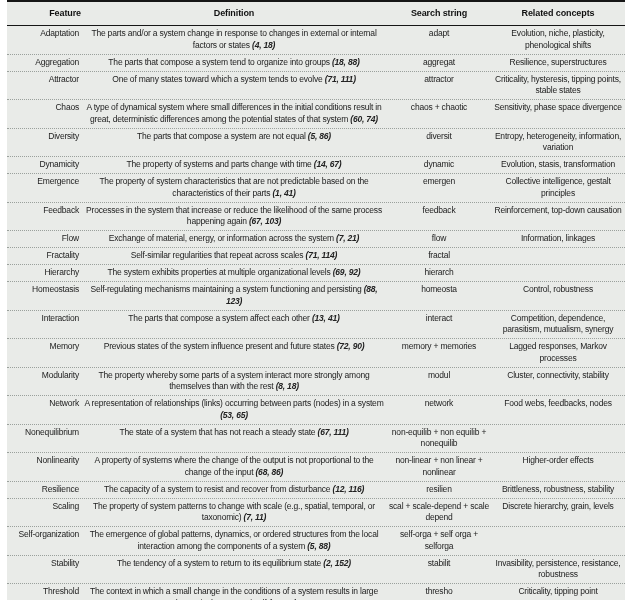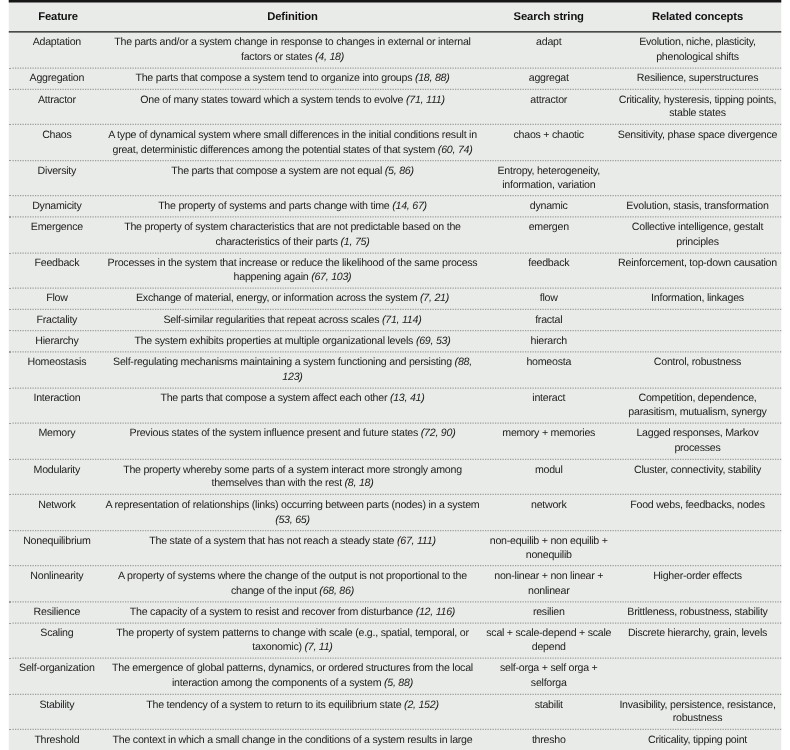--- a/index.html
+++ b/index.html
@@ -33,24 +33,24 @@
     color: #111111;
     letter-spacing: -0.1px;
     line-height: 12px;
   }
   .cell {
     font-size: 8.5px;
     letter-spacing: -0.2px;
     line-height: 11.5px;
     padding: 2px 2px 2.5px 2px;
   }
-  .col-left   { text-align: center; padding-left: 5px; }
+  .col-left   { text-align: right; padding-left: 5px; }
   .col-center { text-align: center; }
   .body-row + .body-row { border-top: 1px dotted #9aa09c; }
-  .refs { font-style: italic; }
+  .refs { font-style: italic; font-weight: bold; }
 </style>
 </head>
 <body>
 
 <div class="table-wrap">
   <div class="grid-row header-row">
     <div class="header-cell col-left">Feature</div>
     <div class="header-cell col-center">Definition</div>
     <div class="header-cell col-center">Search string</div>
     <div class="header-cell col-center">Related concepts</div>
@@ -76,31 +76,32 @@
       </div>
       <div class="grid-row body-row">
         <div class="cell col-left">Chaos</div>
         <div class="cell col-center"><span>A type of dynamical system where small differences in the initial conditions result in great, deterministic differences among the potential states of that system</span> <span class="refs">(60, 74)</span></div>
         <div class="cell col-center">chaos + chaotic</div>
         <div class="cell col-center">Sensitivity, phase space divergence</div>
       </div>
       <div class="grid-row body-row">
         <div class="cell col-left">Diversity</div>
         <div class="cell col-center"><span>The parts that compose a system are not equal</span> <span class="refs">(5, 86)</span></div>
+        <div class="cell col-center">diversit</div>
         <div class="cell col-center">Entropy, heterogeneity, information, variation</div>
       </div>
       <div class="grid-row body-row">
         <div class="cell col-left">Dynamicity</div>
         <div class="cell col-center"><span>The property of systems and parts change with time</span> <span class="refs">(14, 67)</span></div>
         <div class="cell col-center">dynamic</div>
         <div class="cell col-center">Evolution, stasis, transformation</div>
       </div>
       <div class="grid-row body-row">
         <div class="cell col-left">Emergence</div>
-        <div class="cell col-center"><span>The property of system characteristics that are not predictable based on the characteristics of their parts</span> <span class="refs">(1, 75)</span></div>
+        <div class="cell col-center"><span>The property of system characteristics that are not predictable based on the characteristics of their parts</span> <span class="refs">(1, 41)</span></div>
         <div class="cell col-center">emergen</div>
         <div class="cell col-center">Collective intelligence, gestalt principles</div>
       </div>
       <div class="grid-row body-row">
         <div class="cell col-left">Feedback</div>
         <div class="cell col-center"><span>Processes in the system that increase or reduce the likelihood of the same process happening again</span> <span class="refs">(67, 103)</span></div>
         <div class="cell col-center">feedback</div>
         <div class="cell col-center">Reinforcement, top-down causation</div>
       </div>
       <div class="grid-row body-row">
@@ -109,21 +110,21 @@
         <div class="cell col-center">flow</div>
         <div class="cell col-center">Information, linkages</div>
       </div>
       <div class="grid-row body-row">
         <div class="cell col-left">Fractality</div>
         <div class="cell col-center"><span>Self-similar regularities that repeat across scales</span> <span class="refs">(71, 114)</span></div>
         <div class="cell col-center">fractal</div>
       </div>
       <div class="grid-row body-row">
         <div class="cell col-left">Hierarchy</div>
-        <div class="cell col-center"><span>The system exhibits properties at multiple organizational levels</span> <span class="refs">(69, 53)</span></div>
+        <div class="cell col-center"><span>The system exhibits properties at multiple organizational levels</span> <span class="refs">(69, 92)</span></div>
         <div class="cell col-center">hierarch</div>
       </div>
       <div class="grid-row body-row">
         <div class="cell col-left">Homeostasis</div>
         <div class="cell col-center"><span>Self-regulating mechanisms maintaining a system functioning and persisting</span> <span class="refs">(88, 123)</span></div>
         <div class="cell col-center">homeosta</div>
         <div class="cell col-center">Control, robustness</div>
       </div>
       <div class="grid-row body-row">
         <div class="cell col-left">Interaction</div>

